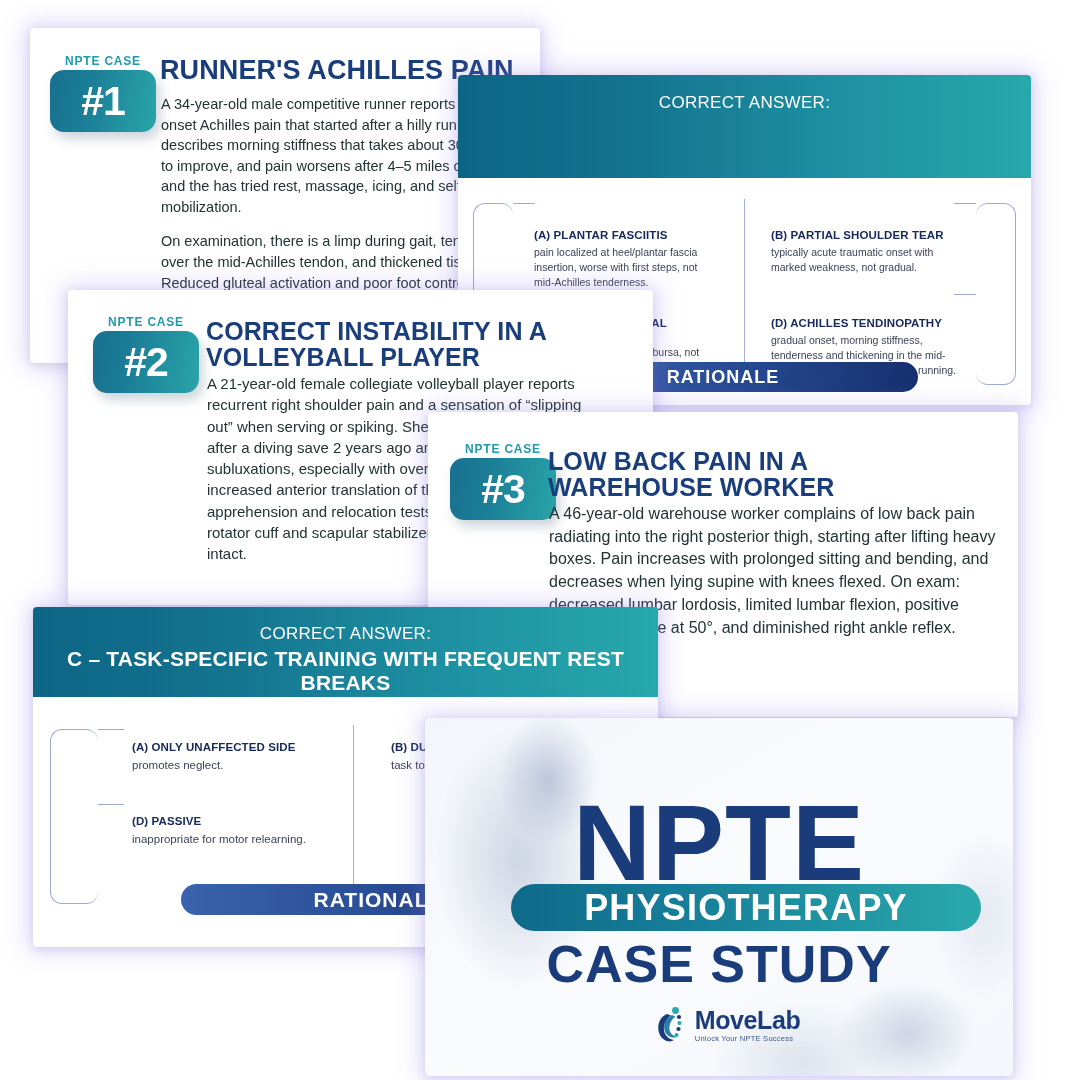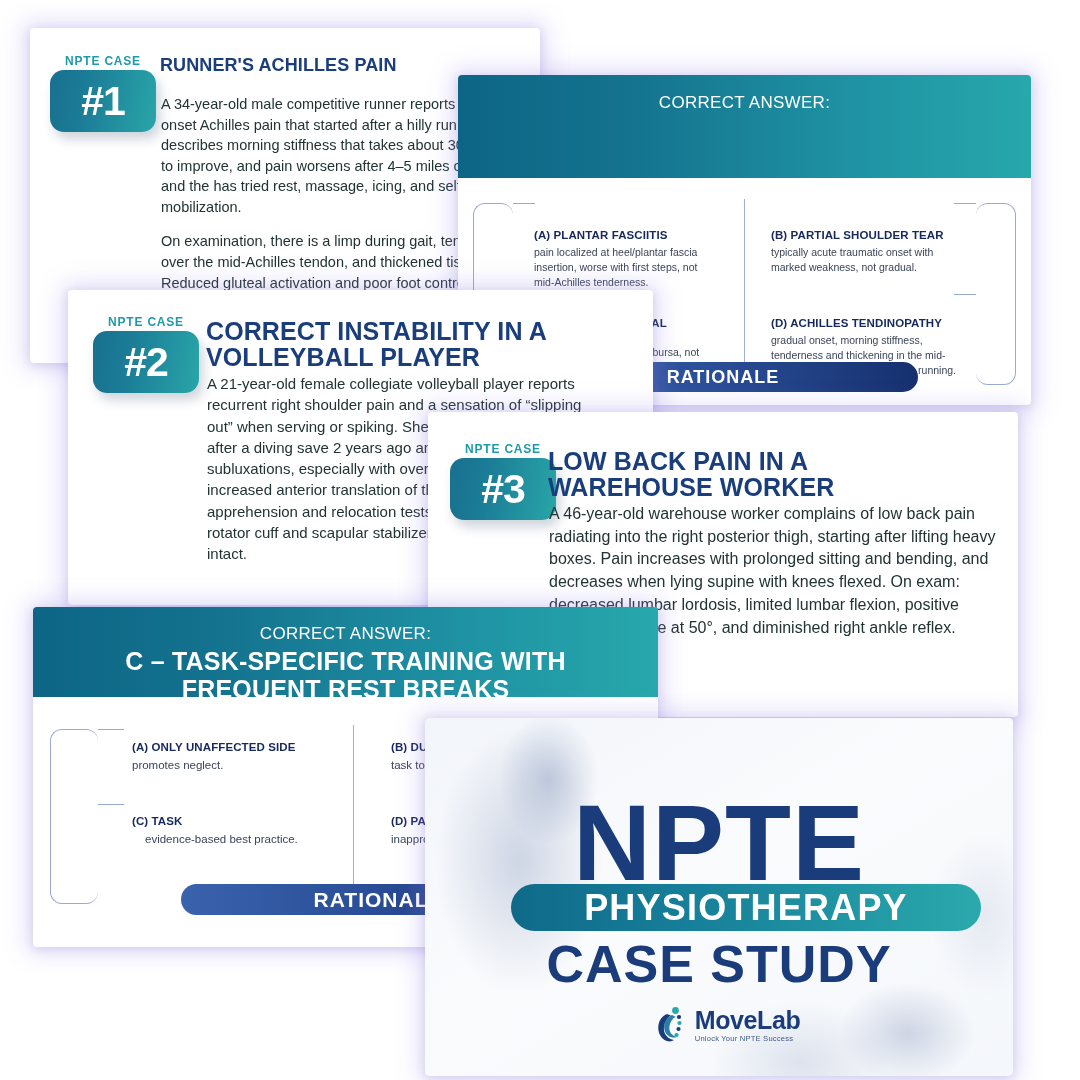--- a/index.html
+++ b/index.html
@@ -129,21 +129,21 @@
 </head>
 <body>
 
 <div class="stage">
 
   <div class="card" style="left:30px; top:28px; width:510px; height:335px;">
     <div class="case-badge-wrap" style="left:20px; top:26px;">
       <div class="badge-label">NPTE CASE</div>
       <div class="badge">#1</div>
     </div>
-    <div class="case-title" style="left:130px; top:28px; width:370px; font-size:18px;">RUNNER'S ACHILLES PAIN</div>
+    <div class="case-title" style="left:130px; top:28px; width:370px; font-size:27px;">RUNNER'S ACHILLES PAIN</div>
     <div class="case-body" style="left:131px; top:66px; width:370px; font-size:14.5px;">
       <p>A 34-year-old male competitive runner reports gradual-onset Achilles pain that started after a hilly run. He describes morning stiffness that takes about 30 minutes to improve, and pain worsens after 4–5 miles of running, and the has tried rest, massage, icing, and self-mobilization.</p>
       <p>On examination, there is a limp during gait, tenderness over the mid-Achilles tendon, and thickened tissue. Reduced gluteal activation and poor foot control are noted during single-leg hop testing. An SI joint dysfunction is detected with excess rotation during stance. No neurological signs are present.</p>
     </div>
   </div>
 
   <div class="card" style="left:458px; top:75px; width:573px; height:330px;">
     <div class="ans-header" style="height:103px;">
       <div class="ans-sub">CORRECT ANSWER:</div>
     </div>
@@ -196,41 +196,37 @@
     </div>
     <div class="case-title" style="left:120px; top:36px; width:420px; font-size:25px;">LOW BACK PAIN IN A WAREHOUSE WORKER</div>
     <div class="case-body" style="left:121px; top:91px; width:455px; font-size:16px;">
       <p>A 46-year-old warehouse worker complains of low back pain radiating into the right posterior thigh, starting after lifting heavy boxes. Pain increases with prolonged sitting and bending, and decreases when lying supine with knees flexed. On exam: decreased lumbar lordosis, limited lumbar flexion, positive straight leg raise at 50°, and diminished right ankle reflex.</p>
     </div>
   </div>
 
   <div class="card" style="left:33px; top:607px; width:625px; height:340px;">
     <div class="ans-header" style="height:90px; padding-top:17px;">
       <div class="ans-sub">CORRECT ANSWER:</div>
-      <div class="ans-main" style="font-size:25px;">C – TASK-SPECIFIC TRAINING WITH FREQUENT REST BREAKS</div>
+      <div class="ans-main" style="font-size:21px;">C – TASK-SPECIFIC TRAINING WITH FREQUENT REST BREAKS</div>
     </div>
 
     <div class="bracket brk-l" style="left:17px; top:122px; width:48px; height:175px;"></div>
     <div class="brk-tick" style="left:65px; top:122px; width:26px;"></div>
     <div class="brk-tick" style="left:65px; top:197px; width:26px;"></div>
     <div class="bracket brk-r" style="right:17px; top:122px; width:48px; height:175px;"></div>
     <div class="col-div" style="left:320px; top:118px; height:165px;"></div>
 
     <div class="opt-grid" style="left:85px; top:102px; width:490px; column-gap:30px; row-gap:28px;gap:28px;">
       <div class="opt">
         <div class="opt-t">(A) ONLY UNAFFECTED SIDE</div>
         <div class="opt-d" style="font-size:11.5px;">promotes neglect.</div>
       </div>
       <div class="opt">
         <div class="opt-t">(B) DUAL</div>
         <div class="opt-d" style="font-size:11.5px;">task too advanced at this stage.</div>
-      </div>
-      <div class="opt">
-        <div class="opt-t">(C) TASK</div>
-        <div class="opt-d" style="font-size:11.5px; margin-left:13px;">evidence-based best practice.</div>
       </div>
       <div class="opt">
         <div class="opt-t">(D) PASSIVE</div>
         <div class="opt-d" style="font-size:11.5px;">inappropriate for motor relearning.</div>
       </div>
     </div>
 
     <div class="rationale" style="left:148px; top:277px; width:395px; height:31px; font-size:21px;">RATIONALE</div>
   </div>
 

